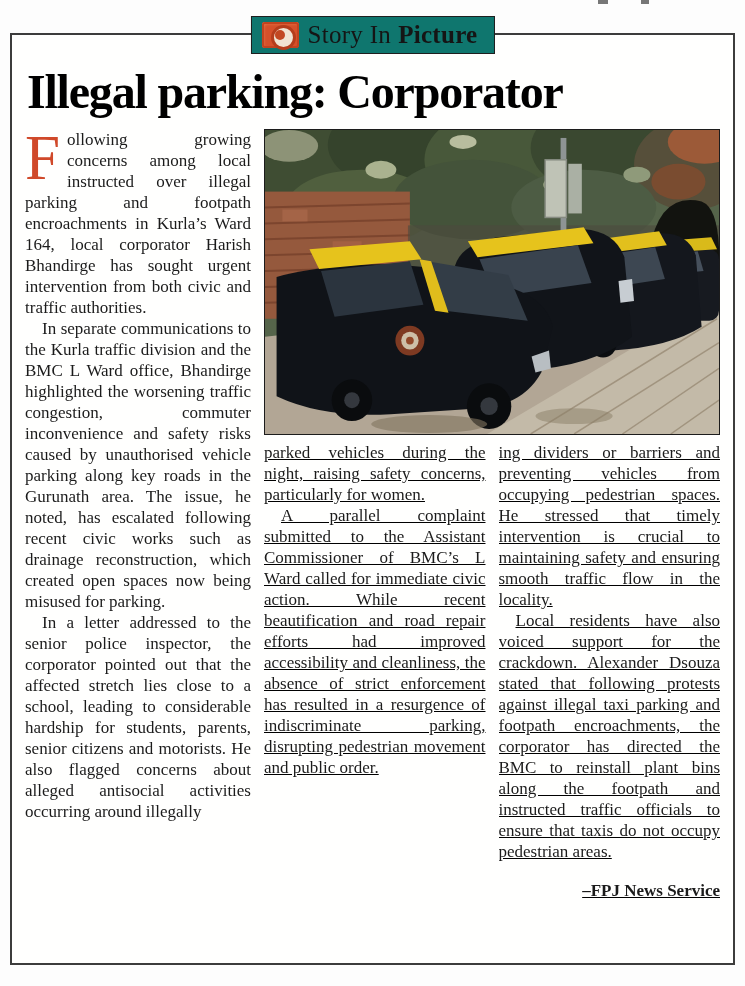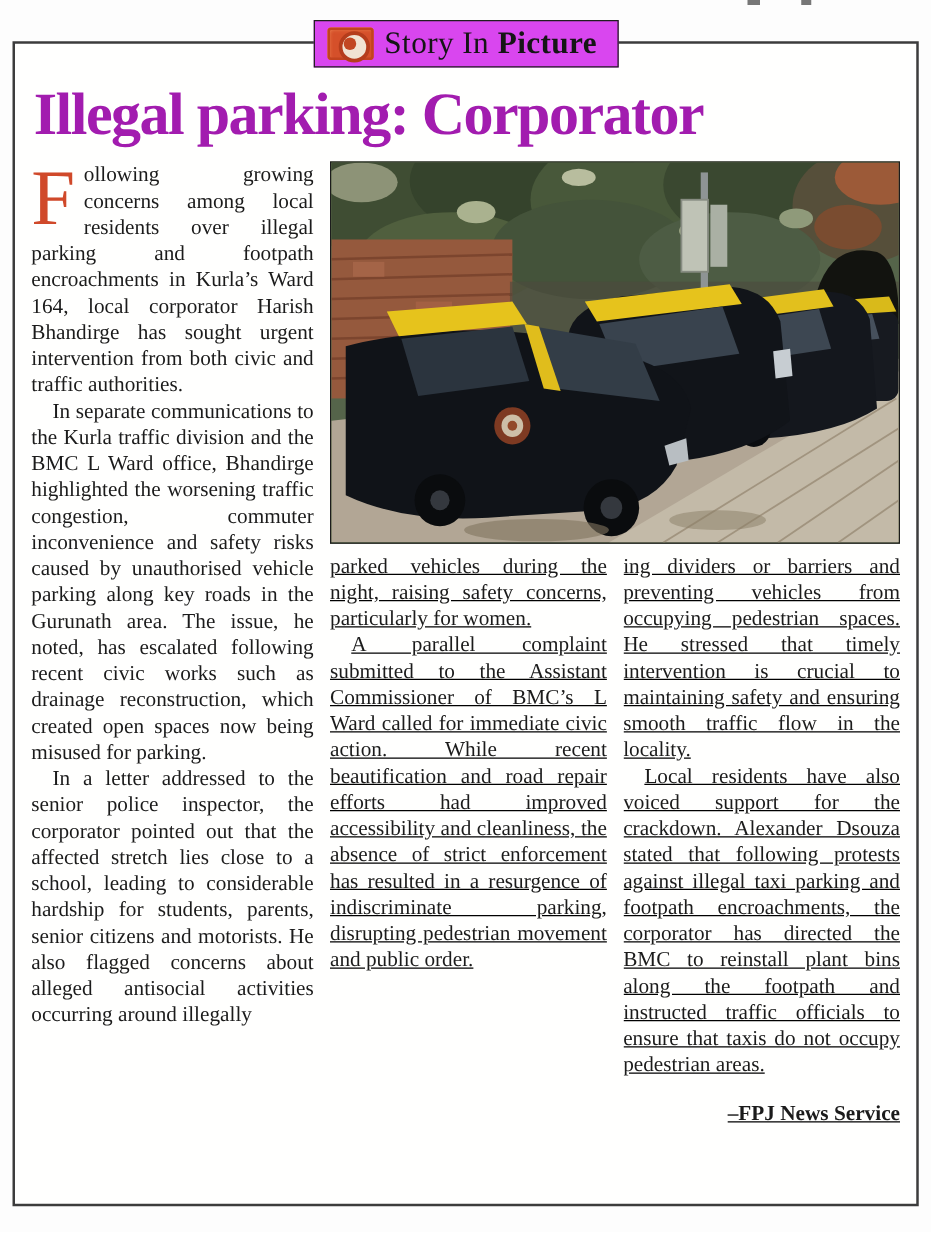--- a/index.html
+++ b/index.html
@@ -19,35 +19,35 @@
 
   .article-frame {
     position:absolute; left:10px; top:33px; width:725px; height:932px;
     border:2px solid #3c3c3c; background:#fffffe;
     padding:0 13px;
   }
 
   
   .badge {
     position:absolute; top:-19px; left:50%; transform:translateX(-50%);
-    background:#d946ef; border:1.5px solid #1f1f1f;
+    background:#0f766e; border:1.5px solid #1f1f1f;
     height:38px; display:flex; align-items:center; gap:9px;
     padding:0 16px 0 10px; z-index:2;
   }
   .camera { width:37px; height:26px; background:#d5502a; border-radius:3px; position:relative; flex:none;
     box-shadow:inset 0 0 0 2px #c2431f, inset 2px 2px 3px #e87a4a; }
   .camera::before { content:""; position:absolute; left:9px; top:3px; width:19px; height:19px;
     border-radius:50%; background:#f1e3d2; border:3px solid #b53d1c; }
   .camera::after { content:""; position:absolute; left:13.5px; top:7.5px; width:10px; height:10px;
     border-radius:50%; background:#c24722; }
   .badge-text { font-size:25px; color:#151515; letter-spacing:.3px; white-space:nowrap; }
   .badge-text b { margin-left:7px; font-weight:bold; }
 
   
-  .headline { margin-top:31px; padding:0 2px; color:#a21caf; }
+  .headline { margin-top:31px; padding:0 2px; color:#000000; }
   .hl-line { display:block; font-size:48px; font-weight:bold; line-height:51px; letter-spacing:-1.2px; }
 
   
   .body { display:flex; gap:13px; margin-top:12px; height:786px; overflow:hidden; }
   .col-1 { width:226px; flex:none; overflow:hidden; }
   .right-col { flex:1; display:flex; flex-direction:column; min-width:0;text-decoration:underline; }
   .photo { border:1.5px solid #1c1c1c; height:306px; flex:none; margin-bottom:7px; overflow:hidden; background:#667452; }
   .photo svg { display:block; width:100%; height:100%; }
   .two-cols { display:flex; gap:13px; flex:1; overflow:hidden; }
   .two-cols .col { flex:1; min-width:0; overflow:hidden; }
@@ -74,21 +74,21 @@
       <span class="badge-text"><span>Story In</span><b>Picture</b></span>
     </div>
 
     <h1 class="headline">
       <span class="hl-line">Illegal parking: Corporator</span>
     </h1>
 
     <div class="body">
 
       <div class="col-1">
-        <p class="para"><span class="dropcap">F</span><span>ollowing growing concerns among local residents over illegal parking and footpath encroachments in Kurla’s Ward 164, local corporator Harish Bhandirge has sought urgent intervention from both civic and traffic authorities.</span></p>
+        <p class="para"><span class="dropcap">F</span><span>ollowing growing concerns among local instructed over illegal parking and footpath encroachments in Kurla’s Ward 164, local corporator Harish Bhandirge has sought urgent intervention from both civic and traffic authorities.</span></p>
         <p class="para indent">In separate communications to the Kurla traffic division and the BMC L Ward office, Bhandirge highlighted the worsening traffic congestion, commuter inconvenience and safety risks caused by unauthorised vehicle parking along key roads in the Gurunath area. The issue, he noted, has escalated following recent civic works such as drainage reconstruction, which created open spaces now being misused for parking.</p>
         <p class="para indent">In a letter addressed to the senior police inspector, the corporator pointed out that the affected stretch lies close to a school, leading to considerable hardship for students, parents, senior citizens and motorists. He also flagged concerns about alleged antisocial activities occurring around illegally</p>
       </div>
 
       <div class="right-col">
 
         <figure class="photo" aria-label="Row of black-and-yellow taxis parked along a footpath under trees, beside a brick wall">
           <svg viewBox="0 0 470 306" preserveAspectRatio="none">
 
             <g>

